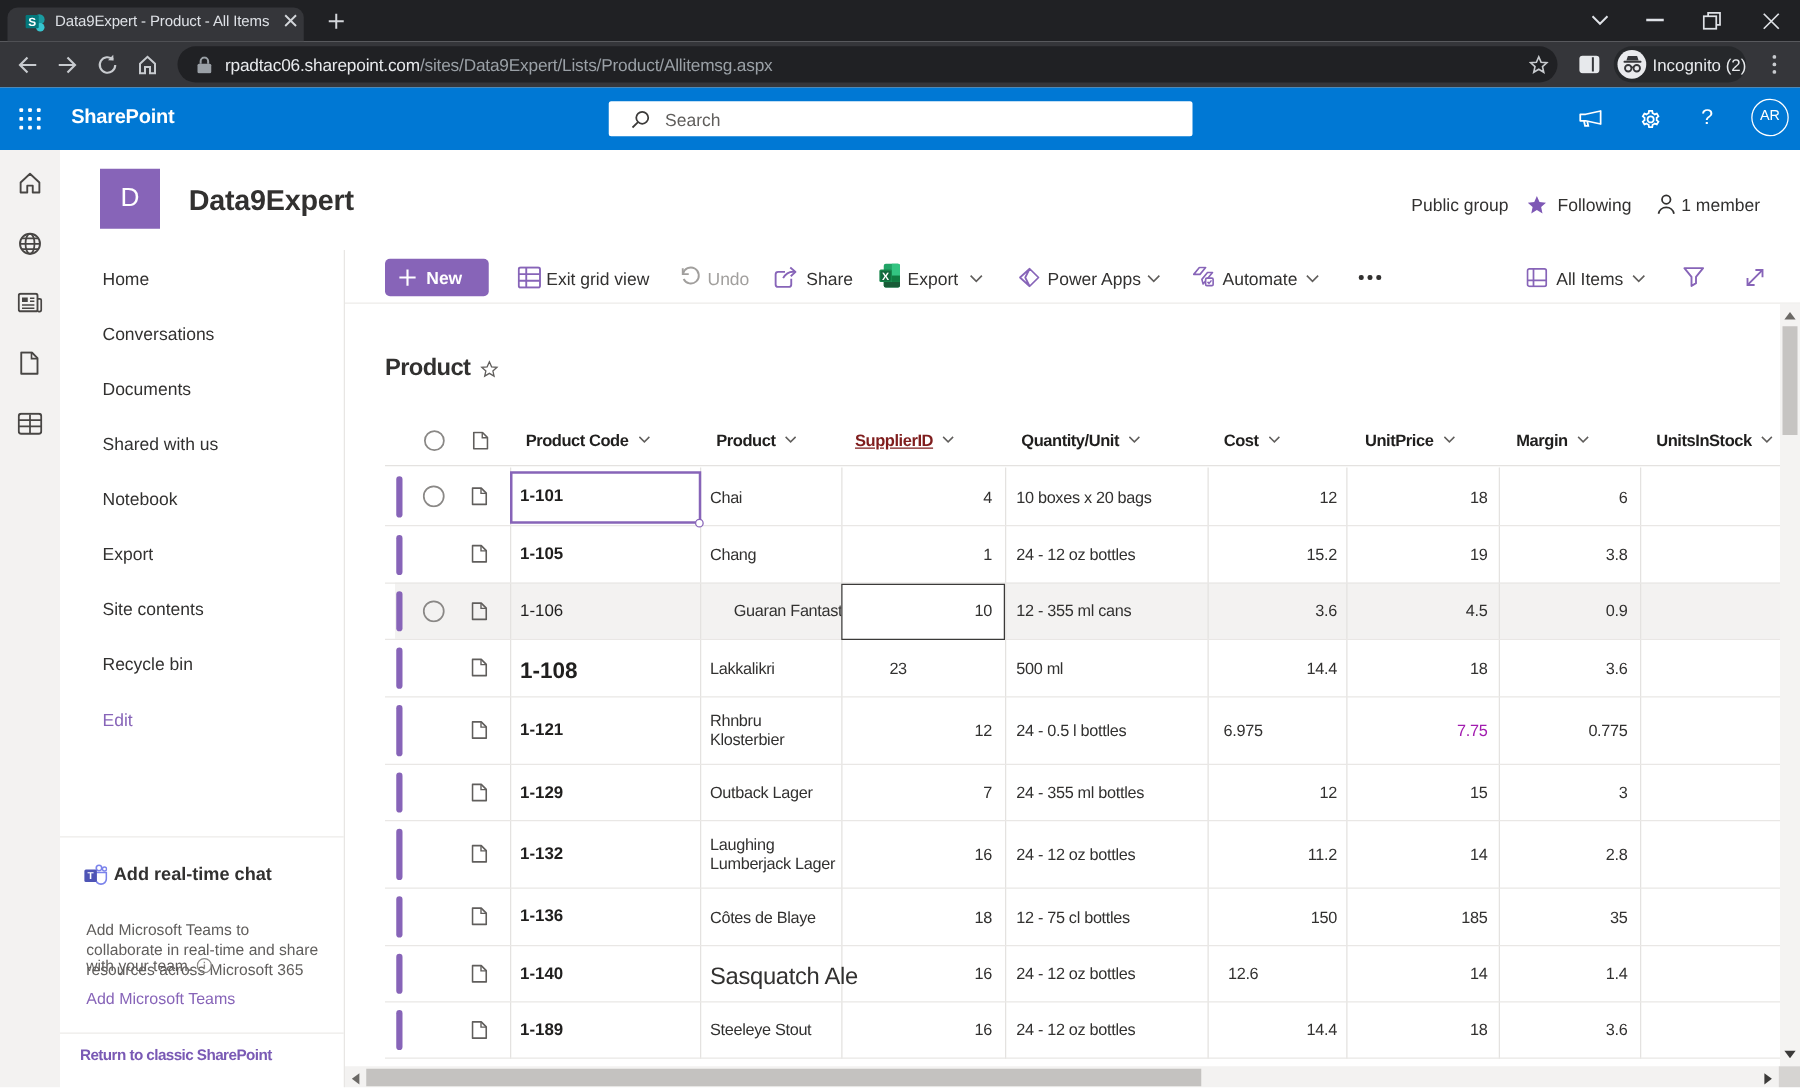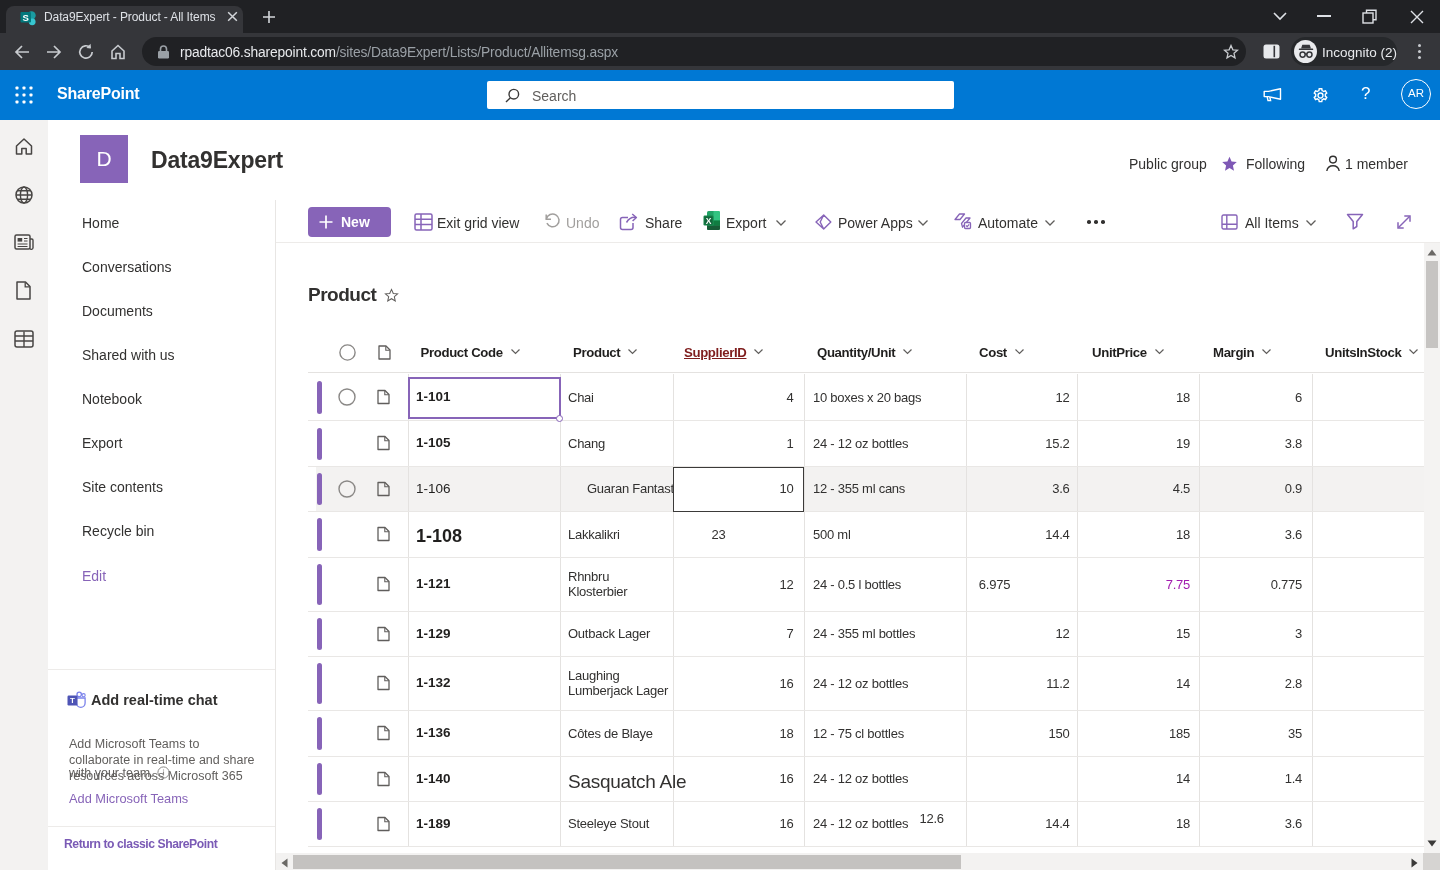--- a/index.html
+++ b/index.html
@@ -440,21 +440,21 @@
 <div class="abs" style="left:308px;top:800.5px;width:1116px;height:1px;background:#e9e7e5;"></div>
 <div class="abs" style="left:317px;top:763px;width:5px;height:31.5px;background:#8764b8;border-radius:2.5px;"></div>
 <svg class="abs" style="left:377px;top:770.5px;" width="13" height="16" viewBox="0 0 13 15">
     <path d="M1 1 L8 1 L12 5 L12 14 L1 14 Z" stroke="#605e5c" stroke-width="1.3" fill="none" stroke-linejoin="round"></path>
     <path d="M7.8 1.3 L7.8 5.2 L11.8 5.2" stroke="#605e5c" stroke-width="1.1" fill="none"></path>
   </svg>
 <div class="abs" style="left:416px;top:770.5px;font-size:13.5px;font-weight:bold;color:#201f1e;">1-140</div>
 <div class="abs" style="left:568px;top:771.0px;font-size:19px;color:#323130;letter-spacing:-0.25px;">Sasquatch Ale</div>
 <div class="abs" style="left:643.5px;top:771.0px;width:150px;text-align:right;font-size:13px;color:#323130;letter-spacing:-0.25px;">16</div>
 <div class="abs" style="left:813px;top:771.0px;font-size:13px;color:#323130;letter-spacing:-0.25px;">24 - 12 oz bottles</div>
-<div class="abs" style="left:919.5px;top:771.0px;width:150px;text-align:left;font-size:13px;color:#323130;letter-spacing:-0.25px;margin-top:40px;">12.6</div>
+<div class="abs" style="left:919.5px;top:771.0px;width:150px;text-align:center;font-size:13px;color:#323130;letter-spacing:-0.25px;">12.6</div>
 <div class="abs" style="left:1040px;top:771.0px;width:150px;text-align:right;font-size:13px;color:#323130;letter-spacing:-0.25px;">14</div>
 <div class="abs" style="left:1152px;top:771.0px;width:150px;text-align:right;font-size:13px;color:#323130;letter-spacing:-0.25px;">1.4</div>
 <div class="abs" style="left:308px;top:846.0px;width:1116px;height:1px;background:#e9e7e5;"></div>
 <div class="abs" style="left:317px;top:808px;width:5px;height:32.0px;background:#8764b8;border-radius:2.5px;"></div>
 <svg class="abs" style="left:377px;top:815.75px;" width="13" height="16" viewBox="0 0 13 15">
     <path d="M1 1 L8 1 L12 5 L12 14 L1 14 Z" stroke="#605e5c" stroke-width="1.3" fill="none" stroke-linejoin="round"></path>
     <path d="M7.8 1.3 L7.8 5.2 L11.8 5.2" stroke="#605e5c" stroke-width="1.1" fill="none"></path>
   </svg>
 <div class="abs" style="left:416px;top:815.75px;font-size:13.5px;font-weight:bold;color:#201f1e;">1-189</div>
 <div class="abs" style="left:568px;top:816.25px;font-size:13px;color:#323130;letter-spacing:-0.25px;">Steeleye Stout</div>

